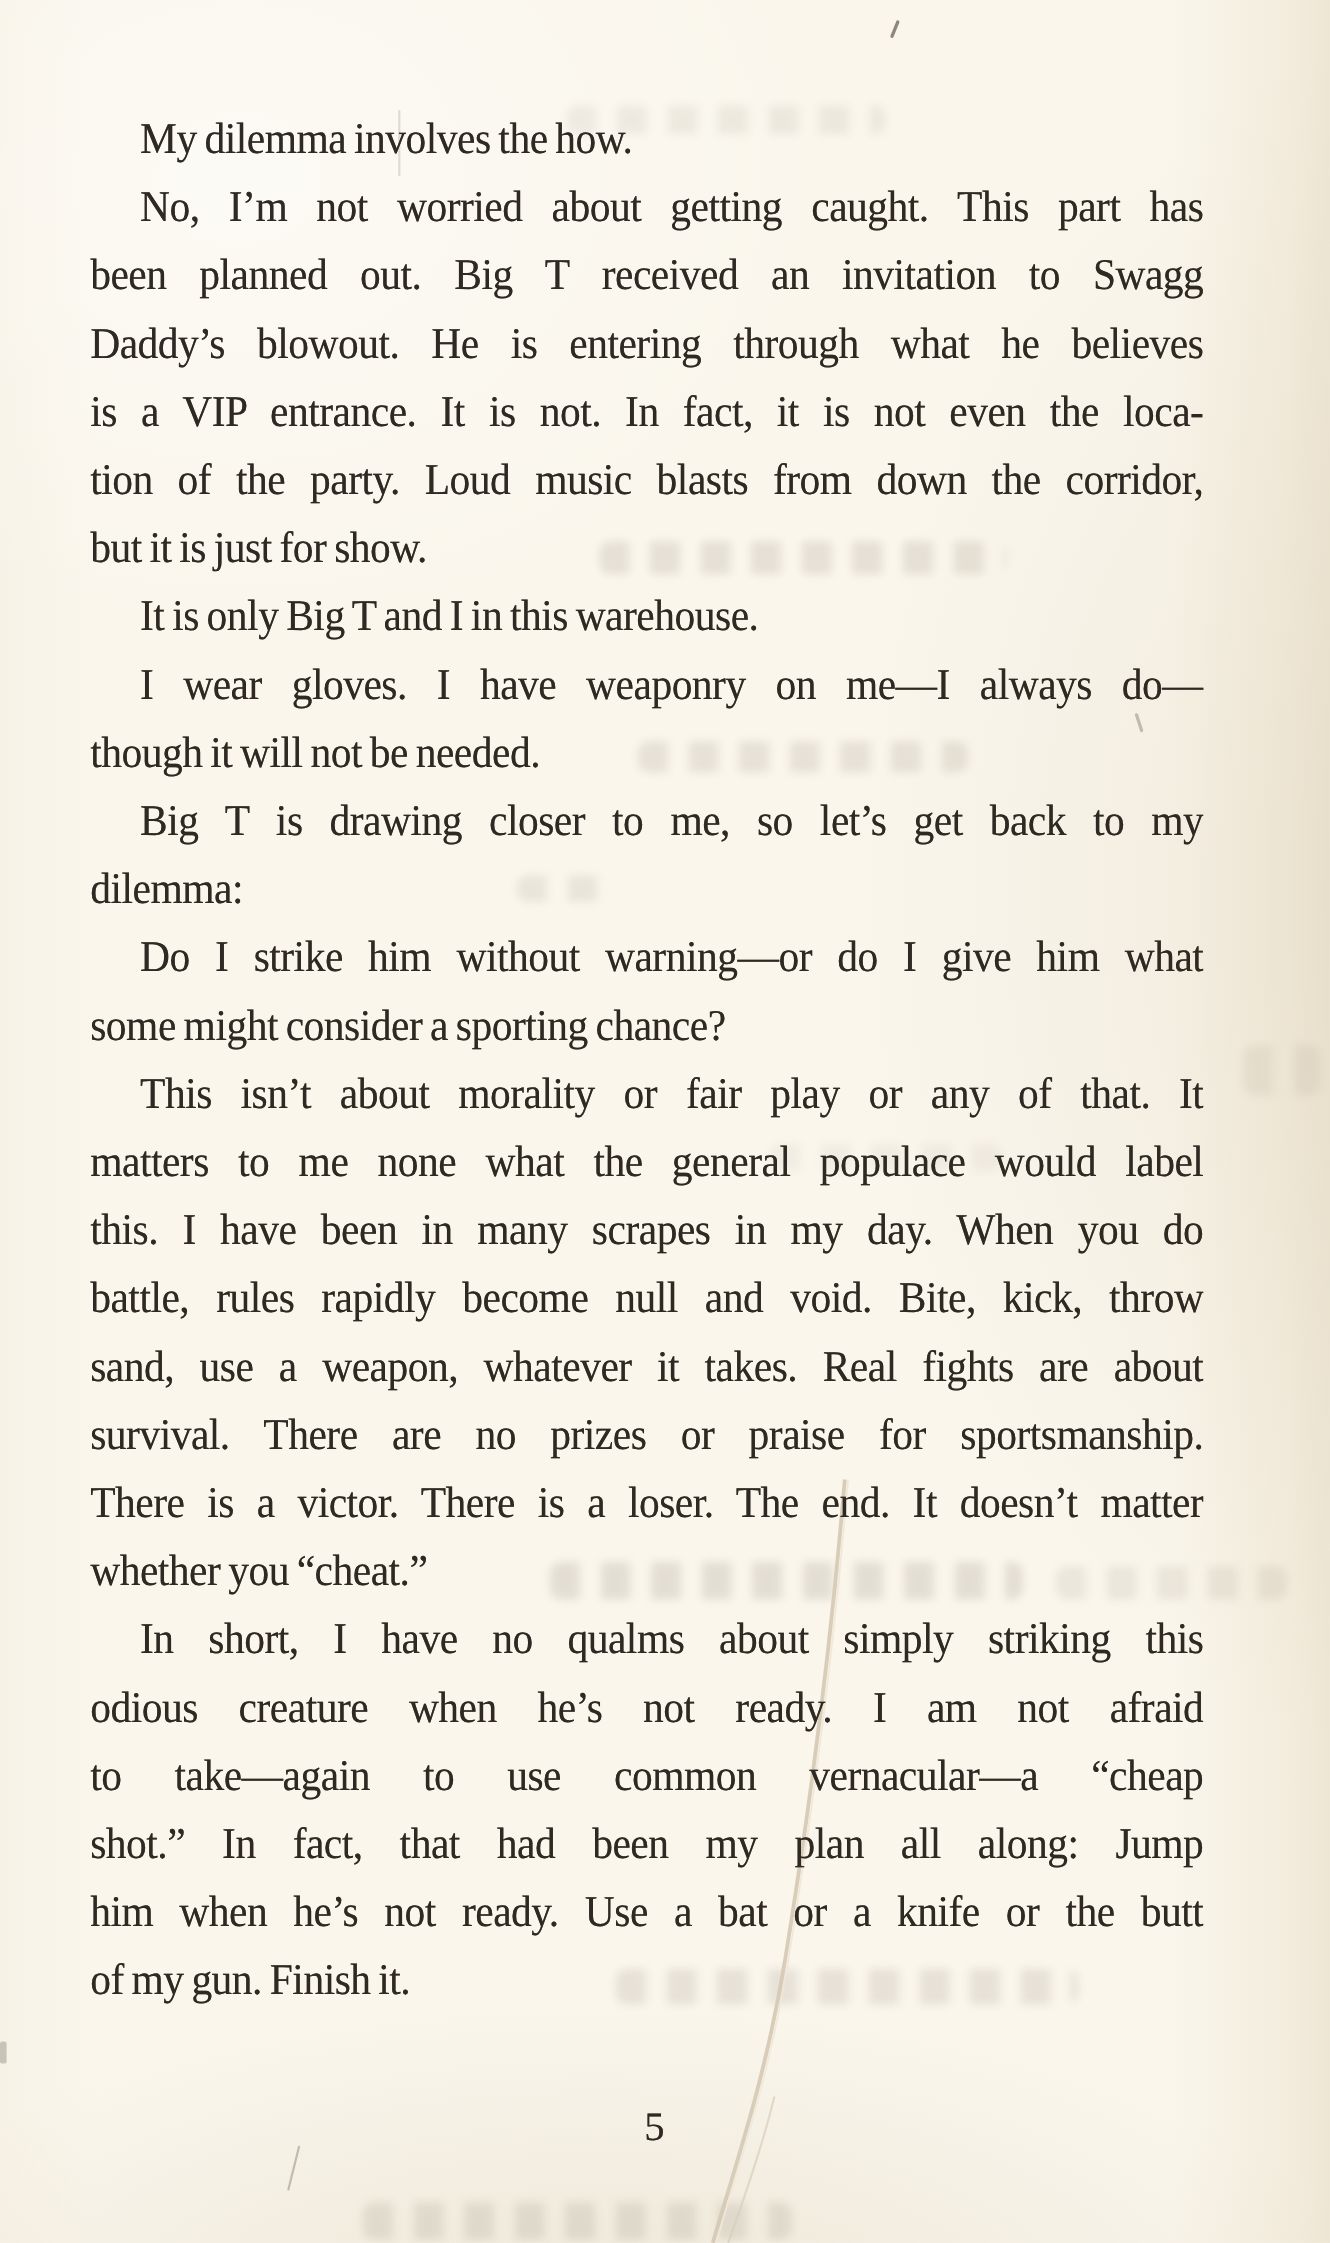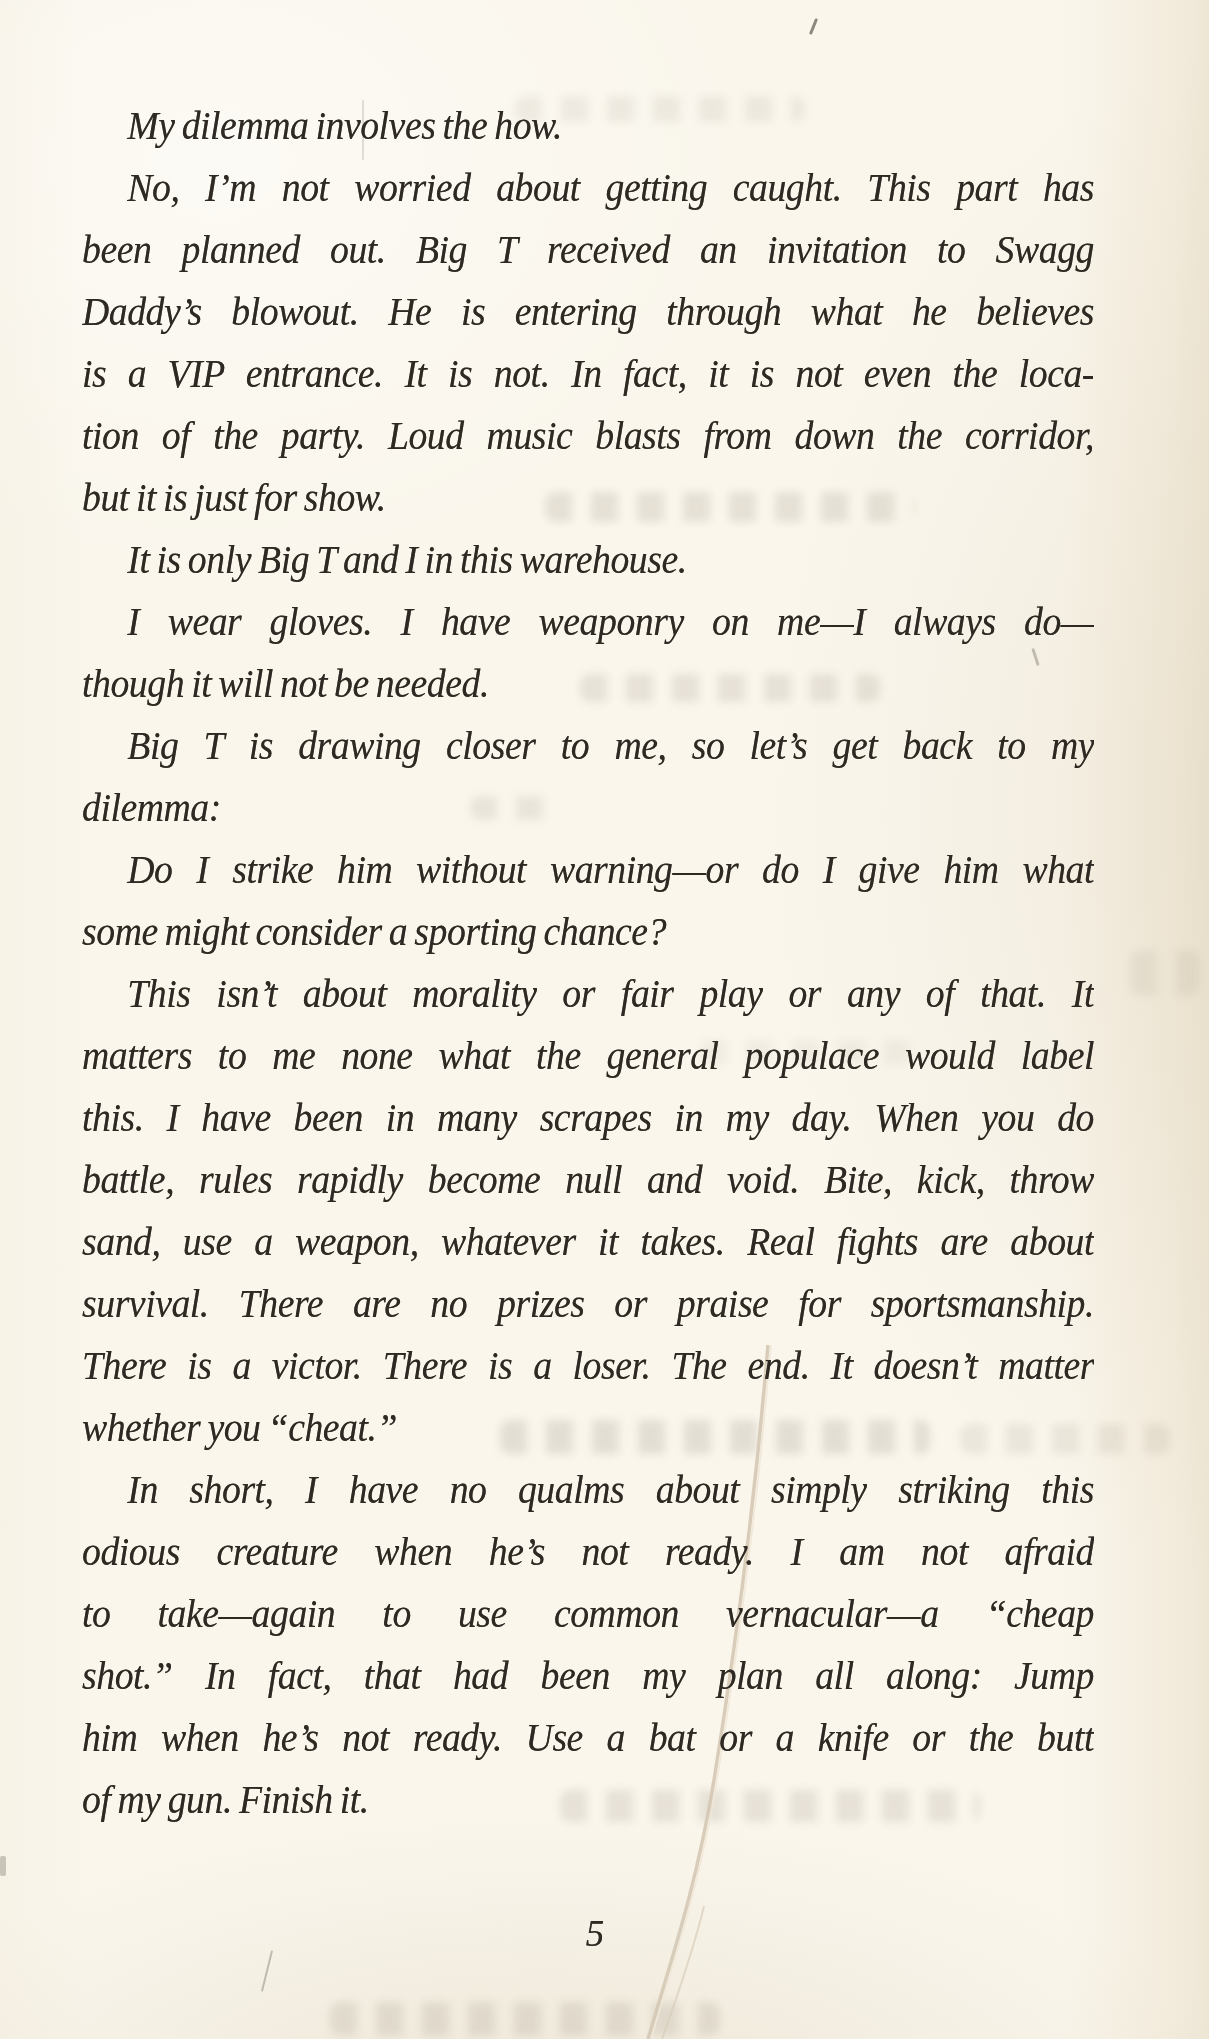--- a/index.html
+++ b/index.html
@@ -8,21 +8,20 @@
     background:#f8f3e8;
     font-family:"Liberation Serif","DejaVu Serif",serif;
   }
   .sheet{
     position:absolute;inset:0;
     background:
       radial-gradient(ellipse 900px 700px at 18% 8%, rgba(255,255,255,.45), transparent 60%),
       radial-gradient(ellipse 700px 1100px at 104% 40%, rgba(206,190,160,.22), transparent 70%),
       radial-gradient(ellipse 1000px 420px at 45% 104%, rgba(198,182,152,.25), transparent 72%),
       linear-gradient(90deg,#f7f2e6 0%,#faf6ec 7%,#faf6ec 88%,#f3ecdd 97%,#eee6d5 100%);
-    font-style: italic;
   }
   .text-block{
     position:absolute;left:82px;top:95px;width:1072px;
     transform:scaleX(0.944);transform-origin:left top;
     font-size:40px;color:#2e2a23;
     letter-spacing:-0.5px;word-spacing:-2px;
     text-shadow:0 0 0.6px rgba(46,42,35,.65);
   }
   .ln{
     height:62px;line-height:62px;overflow:hidden;

